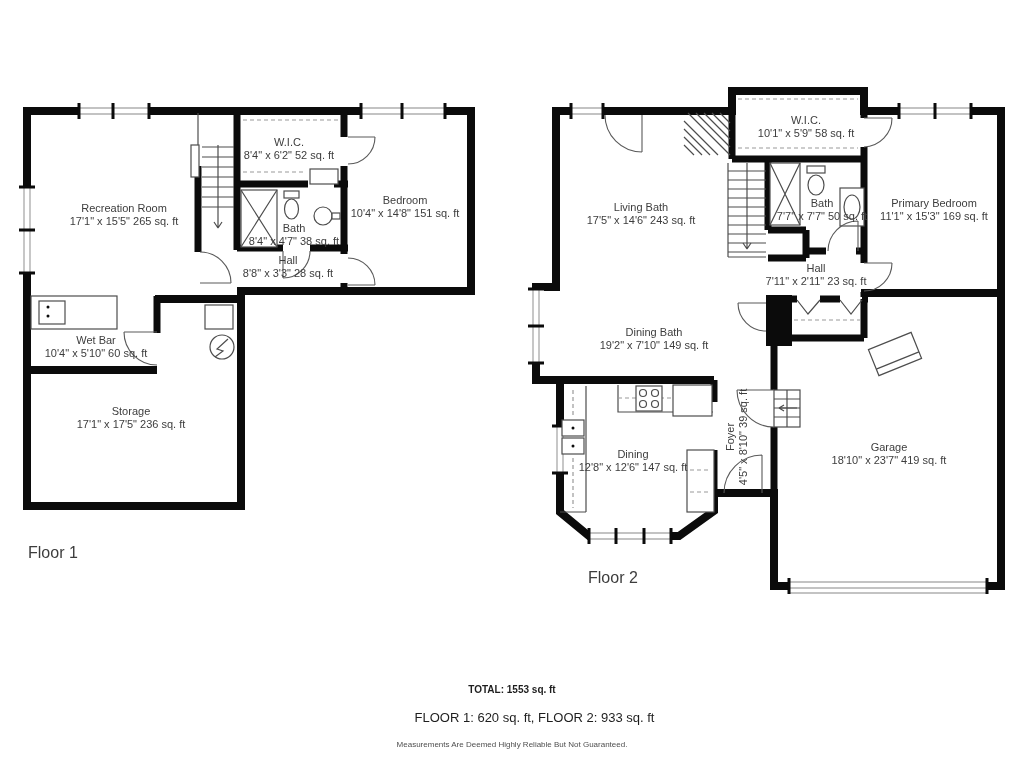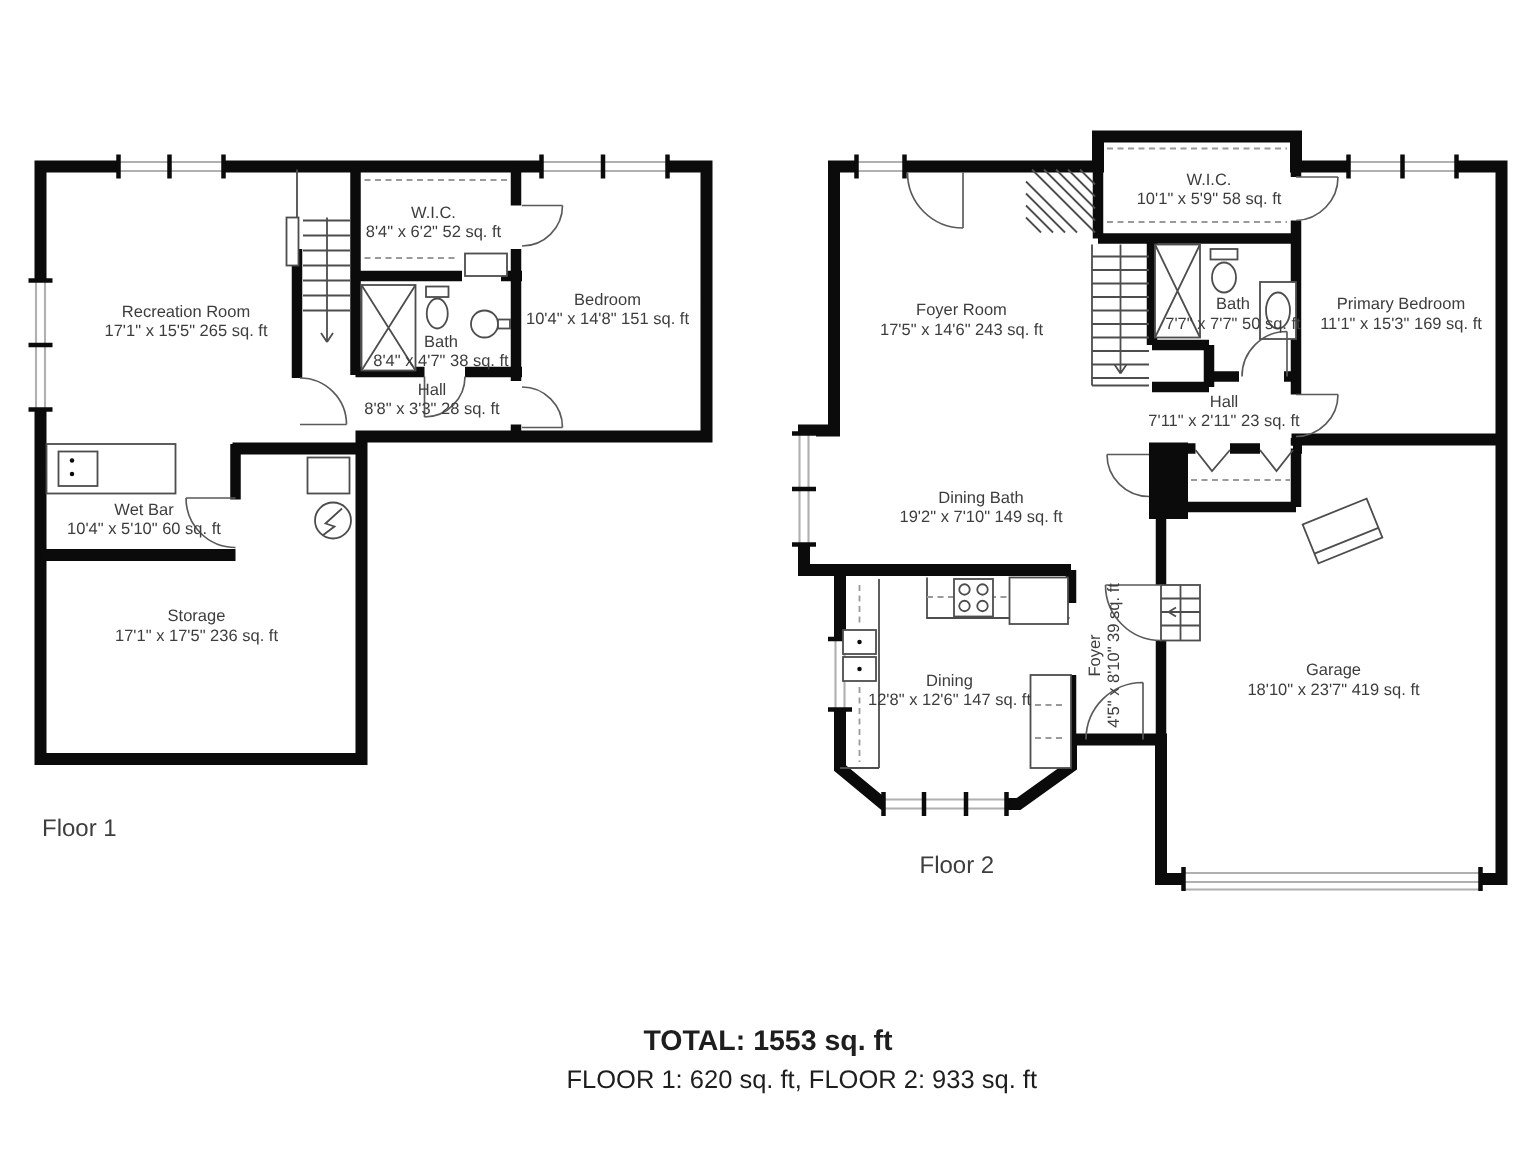--- a/index.html
+++ b/index.html
@@ -14,22 +14,22 @@
   .winbg{fill:#ffffff;stroke:none;}
   .winline{stroke:#b0b0b0;stroke-width:1.4;fill:none;}
   .wincap{stroke:#0b0b0b;stroke-width:3;fill:none;}
   .arc{stroke:#5a5a5a;stroke-width:1.1;fill:none;}
   .node{fill:#0b0b0b;}
   .room-label{position:absolute;transform:translateX(-50%);text-align:center;
               color:#3d3d3d;font-size:11px;line-height:13px;white-space:nowrap;}
   .room-label.vertical{transform:translate(-50%,-50%) rotate(-90deg);}
   .floor-label{position:absolute;color:#3d3d3d;font-size:16px;white-space:nowrap;}
   #summary{position:absolute;left:0;right:0;top:684px;text-align:center;color:#1e1e1e;}
-  #summary .total{font-size:19px;font-weight:bold;margin:0 0 2px 0;}
-  #summary .line{font-size:17px;margin:4px 0;padding-left:45px;}
+  #summary .total{font-size:10px;font-weight:bold;margin:0 0 2px 0;}
+  #summary .line{font-size:13px;margin:15px 0;padding-left:45px;}
   #summary .disclaimer{font-size:8px;color:#4f4f4f;margin-top:10px;}
 </style>
 </head>
 <body>
 
 <div id="stage">
 
 <svg width="1024" height="768" viewBox="0 0 1024 768">
 
   <g>
@@ -263,21 +263,21 @@
 <div class="room-label" style="left:96px;top:334px">
   <div>Wet Bar</div>
   <div>10'4" x 5'10" 60 sq. ft</div>
 </div>
 <div class="room-label" style="left:131px;top:405px">
   <div>Storage</div>
   <div>17'1" x 17'5" 236 sq. ft</div>
 </div>
 
 <div class="room-label" style="left:641px;top:201px">
-  <div>Foyer Room</div>
+  <div>Living Bath</div>
   <div>17'5" x 14'6" 243 sq. ft</div>
 </div>
 <div class="room-label" style="left:806px;top:114px">
   <div>W.I.C.</div>
   <div>10'1" x 5'9" 58 sq. ft</div>
 </div>
 <div class="room-label" style="left:822px;top:197px">
   <div>Bath</div>
   <div>7'7" x 7'7" 50 sq. ft</div>
 </div>
@@ -300,20 +300,21 @@
 <div class="room-label vertical" style="left:737px;top:437px">
   <div>Foyer</div>
   <div>4'5" x 8'10" 39 sq. ft</div>
 </div>
 <div class="room-label" style="left:889px;top:441px">
   <div>Garage</div>
   <div>18'10" x 23'7" 419 sq. ft</div>
 </div>
 
 <div class="floor-label" style="left:28px;top:544px">Floor 1</div>
-<div class="floor-label" style="left:613px;top:569px">Floor 2</div>
+<div class="floor-label" style="left:588px;top:569px">Floor 2</div>
 
 <div id="summary">
   <div class="total">TOTAL: 1553 sq. ft</div>
   <div class="line">FLOOR 1: 620 sq. ft, FLOOR 2: 933 sq. ft</div>
+  <div class="disclaimer">Measurements Are Deemed Highly Reliable But Not Guaranteed.</div>
 </div>
 
 </div>
 
 </body></html>

